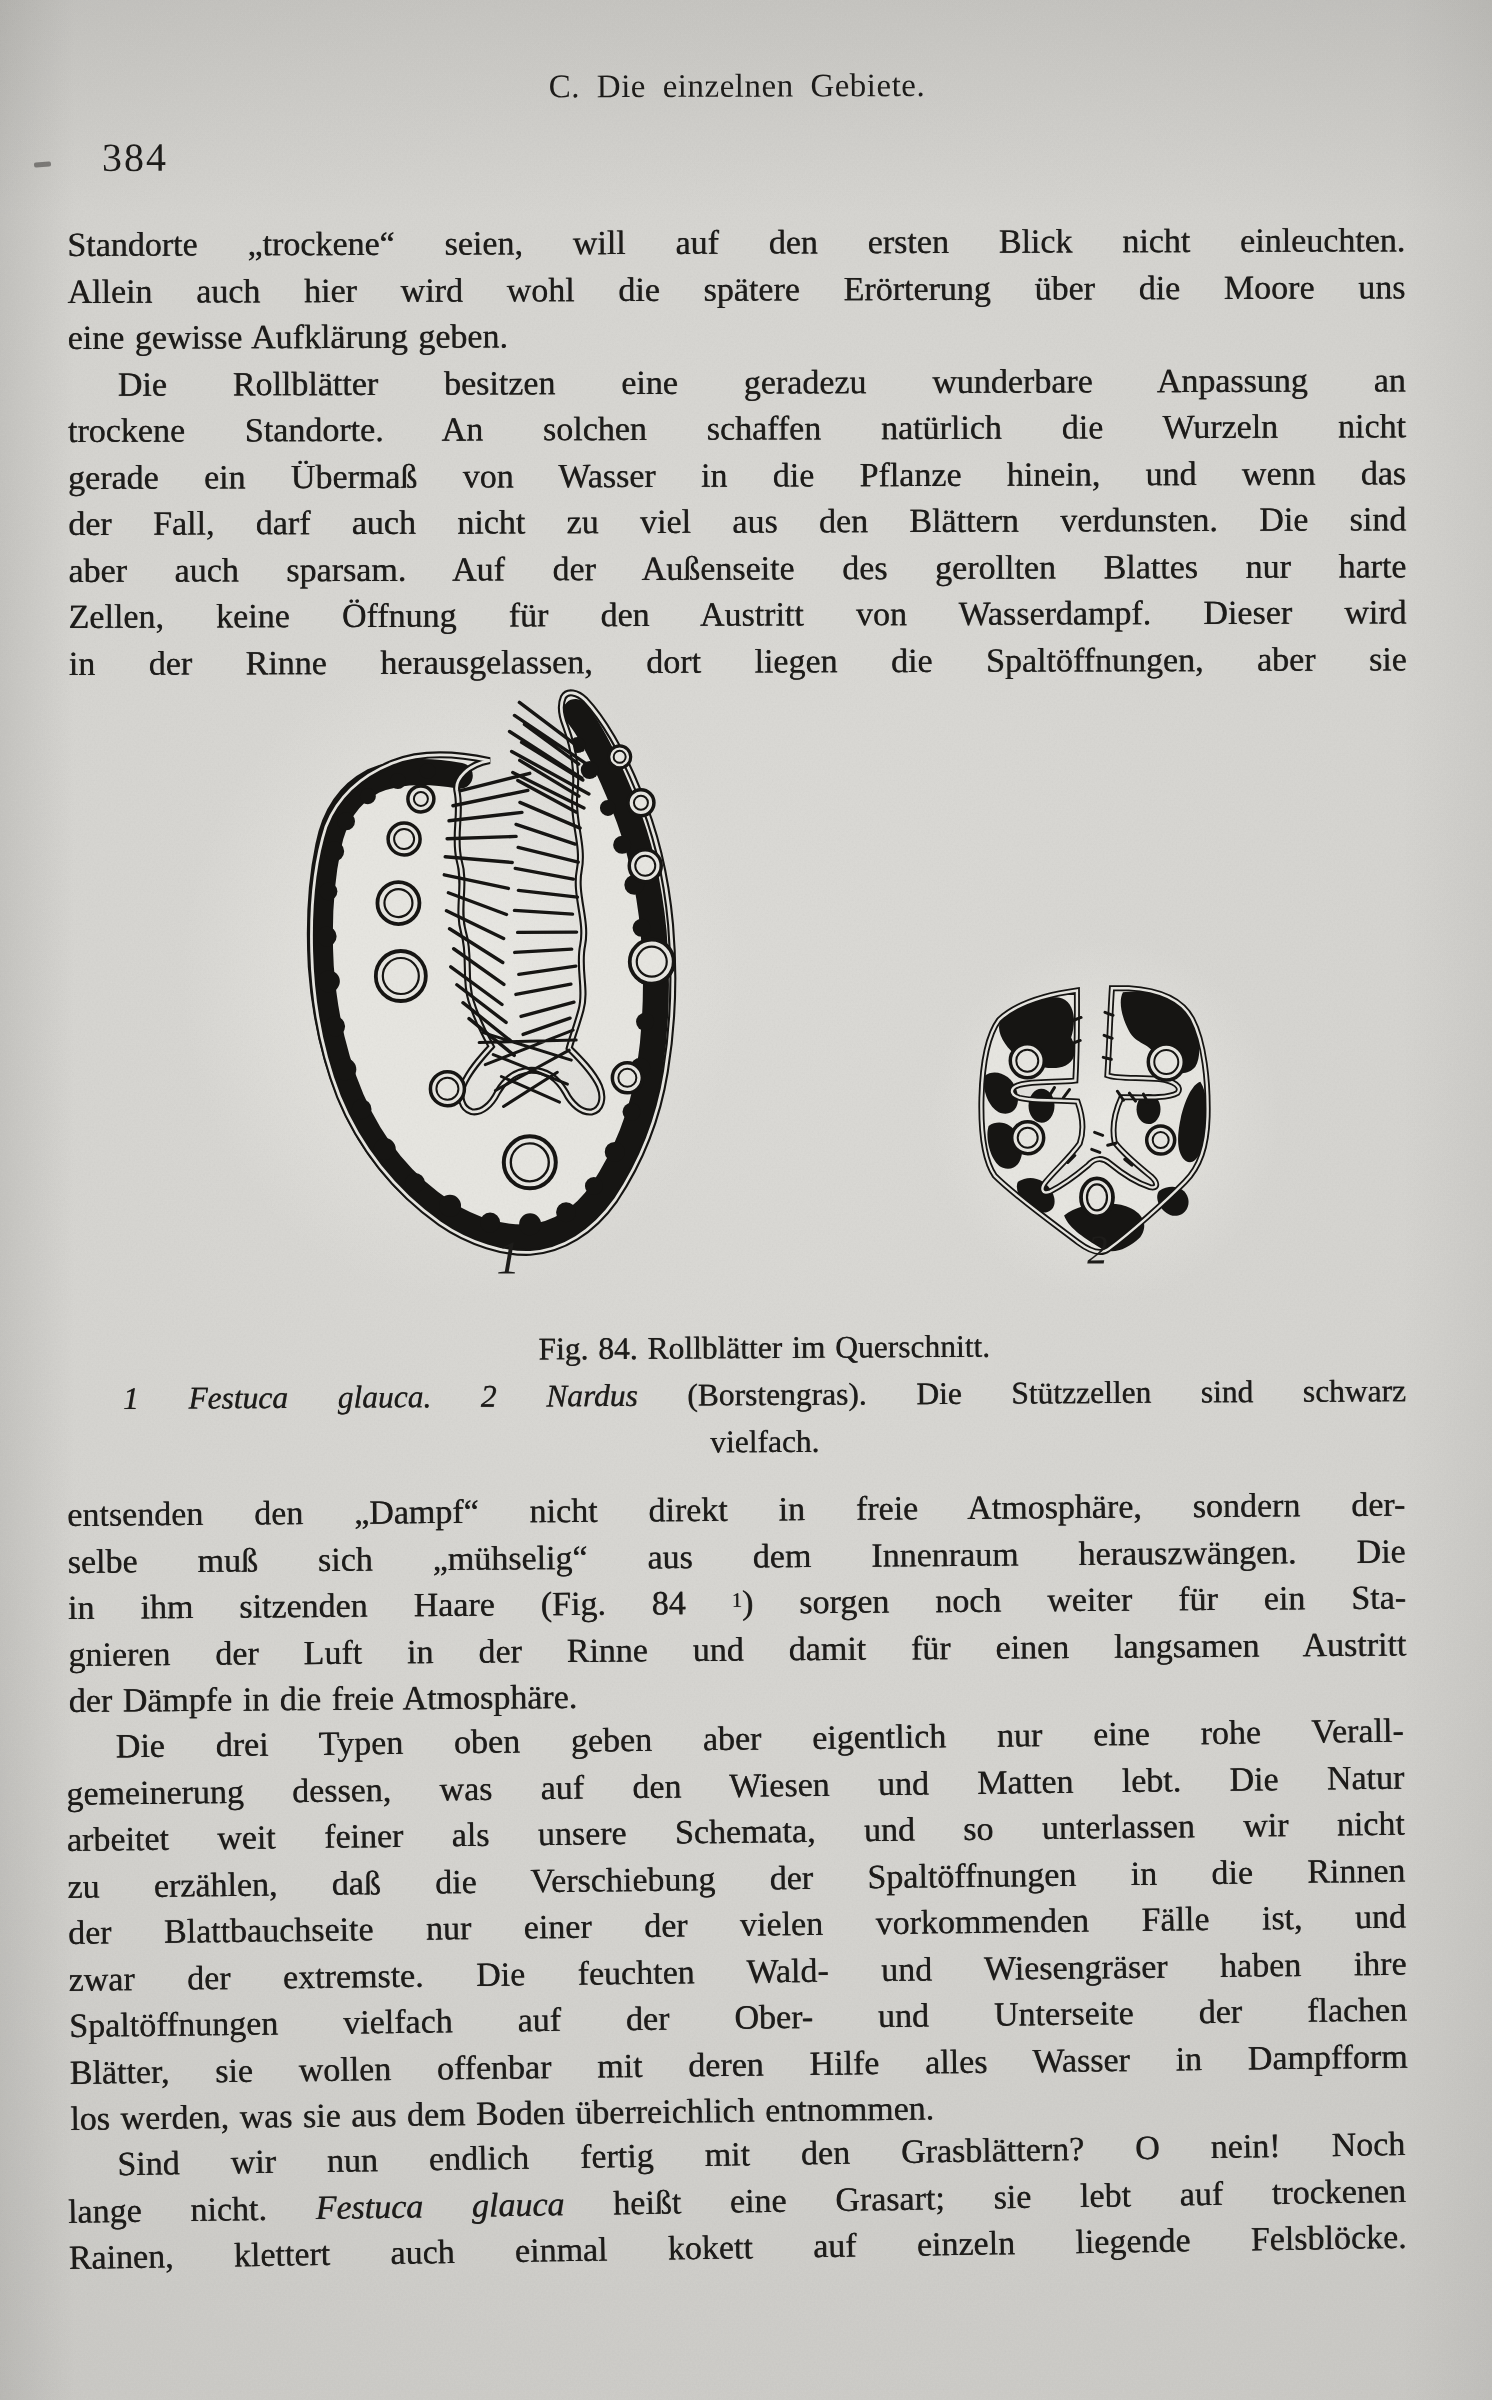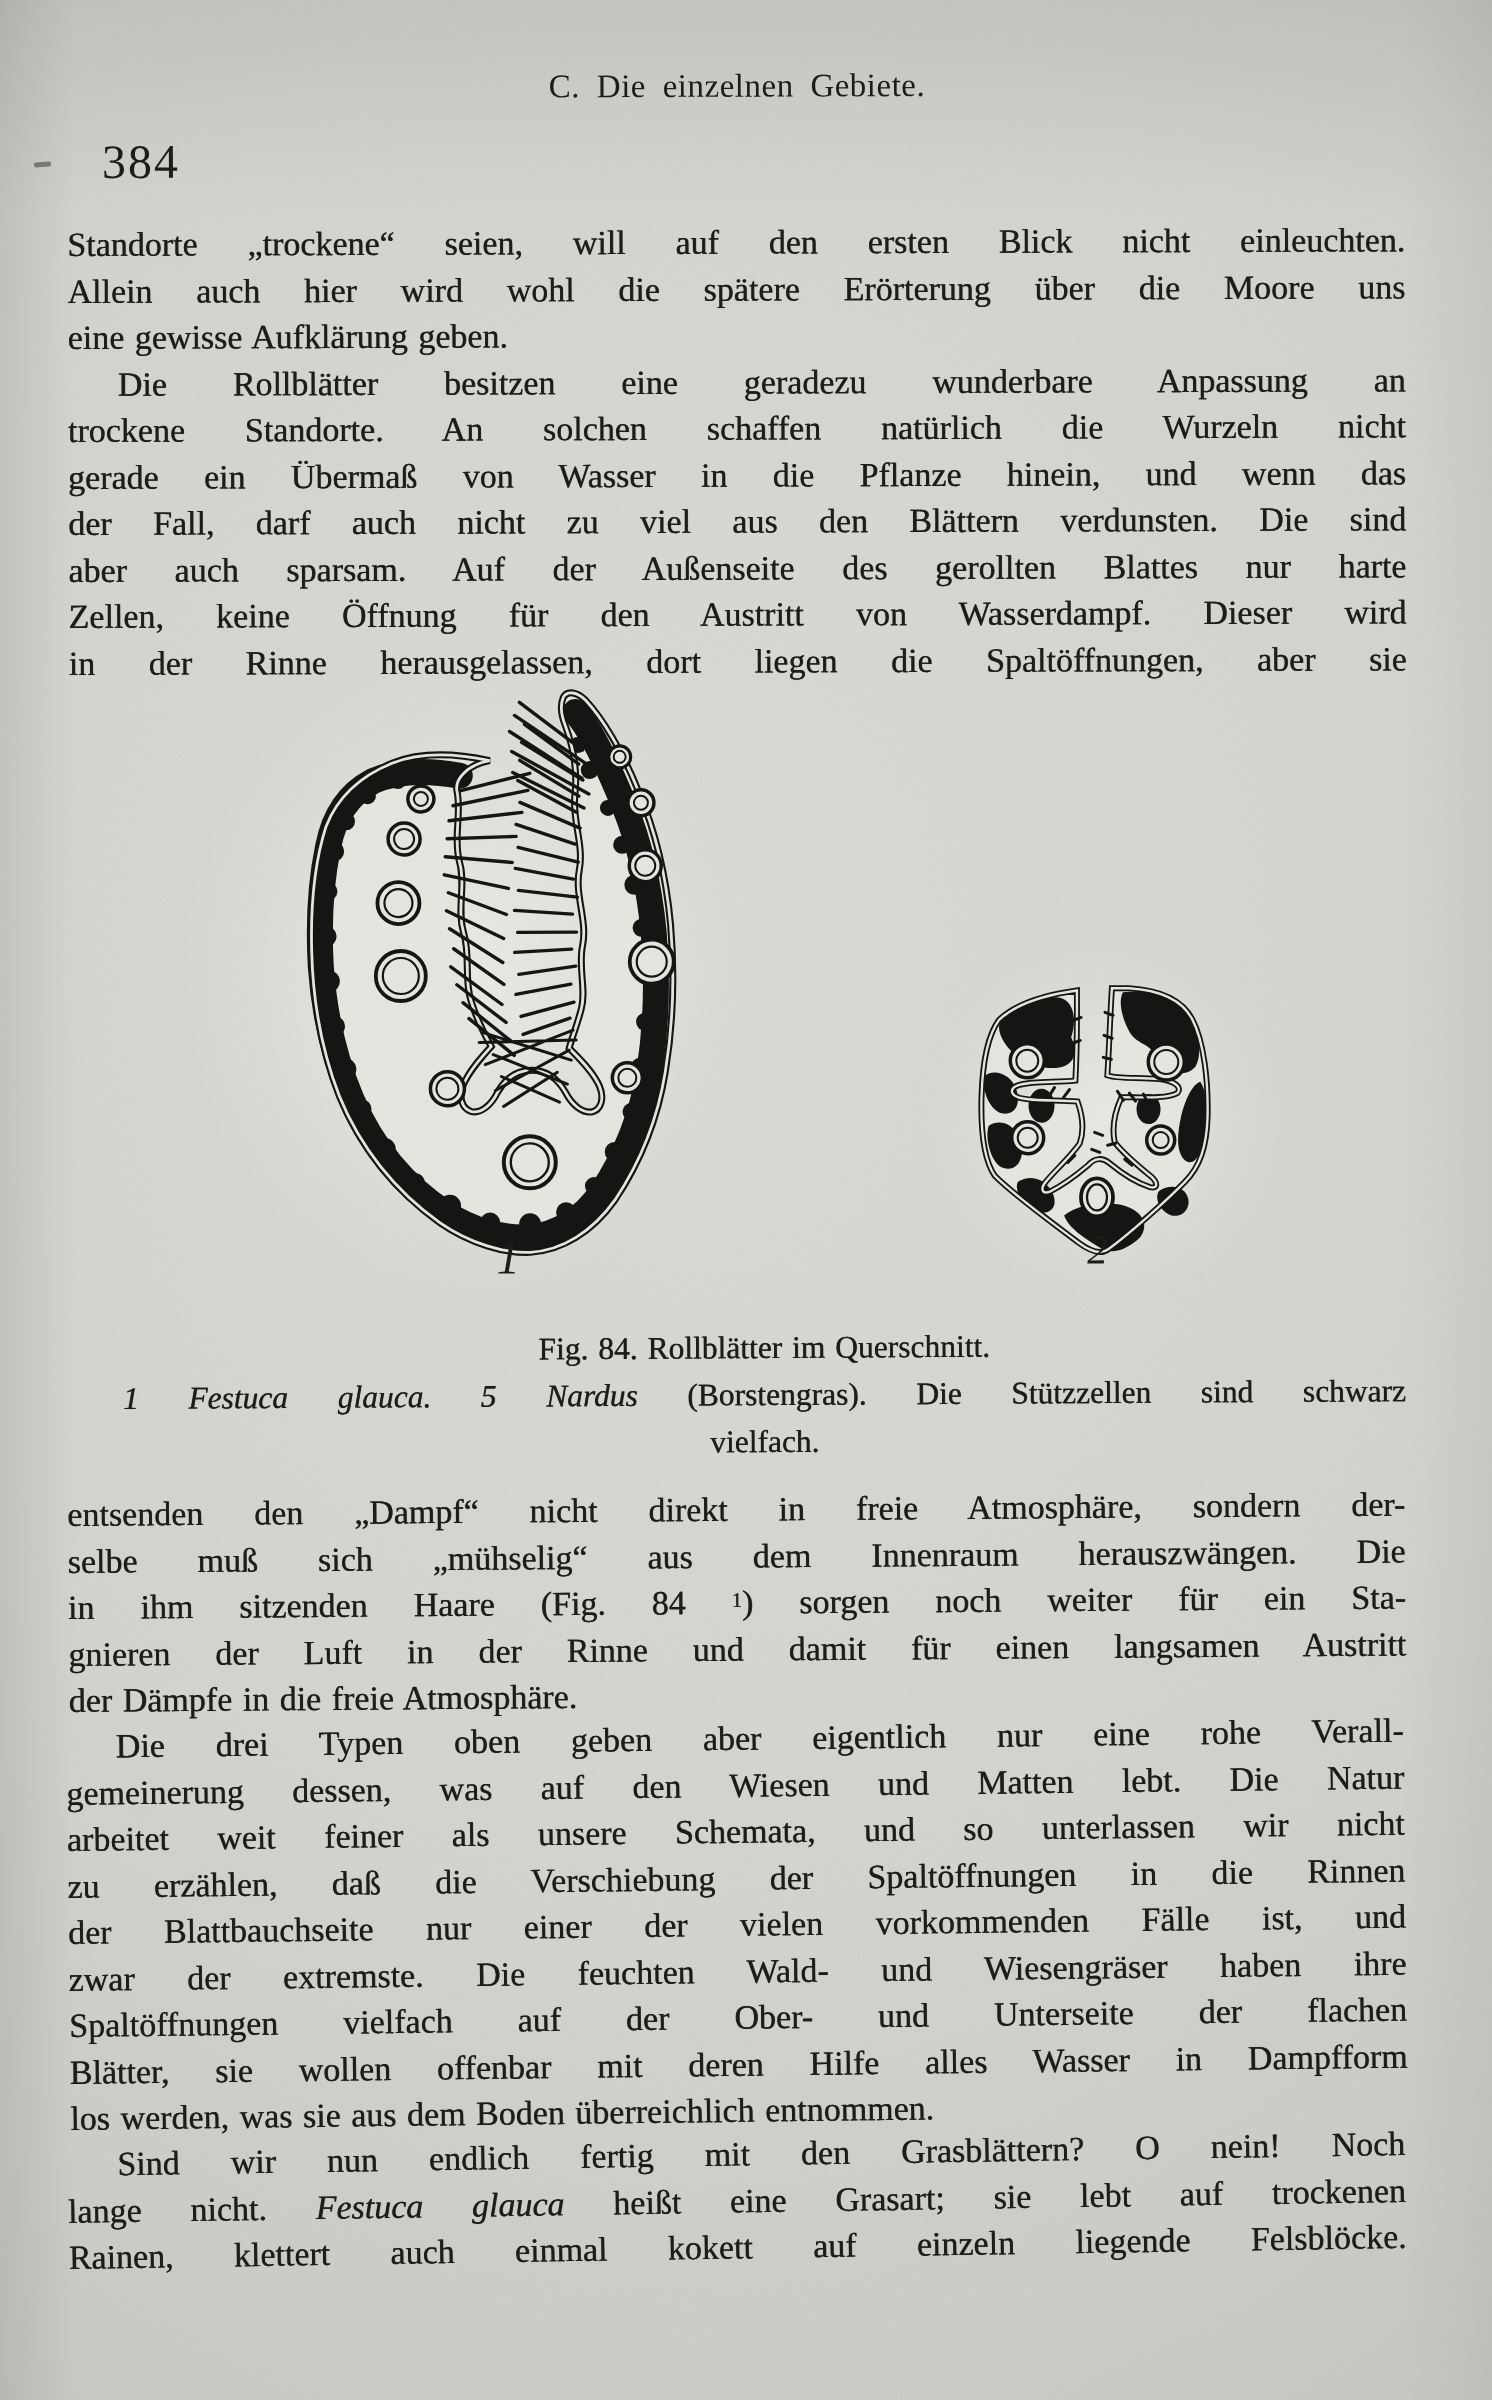--- a/index.html
+++ b/index.html
@@ -9,21 +9,21 @@
       linear-gradient(180deg, rgba(70,68,64,0.10) 0%, rgba(70,68,64,0) 9%),
       linear-gradient(90deg, rgba(50,49,46,0.10) 0%, rgba(50,49,46,0) 5%),
       linear-gradient(270deg, rgba(60,59,56,0.06) 0%, rgba(60,59,56,0) 6%),
       radial-gradient(ellipse 115% 85% at 46% 40%, #dcdbd7 0%, #d5d4d0 48%, #c9c8c4 84%, #bcbbb7 100%);
     font-family:"Liberation Serif","DejaVu Serif",serif;
     color:#1d1c1a;
   }
   .plate{position:absolute;pointer-events:none;}
   .plate1{left:180px;top:650px;width:560px;height:650px;background:radial-gradient(closest-side,rgba(238,237,232,0.85),rgba(238,237,232,0));}
   .plate2{left:930px;top:940px;width:350px;height:360px;background:radial-gradient(closest-side,rgba(238,237,232,0.8),rgba(238,237,232,0));}
-  .pagenum{position:absolute;left:102px;top:134px;font-size:48px;letter-spacing:2px;}
+  .pagenum{position:absolute;left:102px;top:134px;font-size:40px;letter-spacing:2px;}
   .runhead{position:absolute;left:68px;top:70px;width:1338px;text-align:center;font-size:33px;word-spacing:8px;letter-spacing:0.5px;}
   .margin-mark{position:absolute;left:34px;top:162px;width:17px;height:5px;background:rgba(45,44,42,0.5);border-radius:2px;transform:rotate(-4deg);}
   .tblock{position:absolute;left:68px;width:1338px;text-shadow:0.4px 0 0 rgba(29,28,26,0.75), 0 0 0.7px rgba(29,28,26,0.4);}
   .line{display:block;height:46.5px;line-height:46.5px;font-size:34px;word-spacing:2px;}
   .caption .line{font-size:31.5px;height:47px;line-height:47px;}
   .just{text-align:justify;text-align-last:justify;text-justify:inter-word;}
   .ctr{text-align:center;text-align-last:center;}
   .ind{text-indent:50px;}
   .i{font-style:italic;}
   .sm{font-size:0.6em;position:relative;top:-7px;letter-spacing:0;}
@@ -239,21 +239,21 @@
         M1118 1094L1124 1103M1130 1096L1136 1104M1144 1097L1148 1105M1070 1092L1064 1100M1055 1090L1050 1098
         M1095 1135L1103 1138M1092 1152L1100 1155M1108 1148L1116 1146M1075 1158L1068 1165M1125 1162L1132 1168"></path>
     </svg>
 
     <div class="figlabel" id="lab1">1</div>
     <div class="figlabel" id="lab2">2</div>
   </div>
 
   <div class="tblock caption r2" style="top:1328px;left:123px;width:1283px">
       <div class="line ctr"><span>Fig. 84.  Rollblätter im Querschnitt.</span></div>
-      <div class="line just"><span class="i">1 Festuca glauca.</span><span>  </span><span class="i">5 Nardus</span><span> (Borstengras).  Die Stützzellen sind schwarz</span></div>
+      <div class="line just"><span class="i">1 Festuca glauca.</span><span>  </span><span class="i">2 Nardus</span><span> (Borstengras).  Die Stützzellen sind schwarz</span></div>
       <div class="line ctr"><span>vielfach.</span></div>
     </div>
 
   <div class="tblock r3" style="top:1492px">
       <div class="line just"><span>entsenden den „Dampf“ nicht direkt in freie Atmosphäre, sondern der-</span></div>
       <div class="line just"><span>selbe muß sich „mühselig“ aus dem Innenraum herauszwängen.  Die</span></div>
       <div class="line just"><span>in ihm sitzenden Haare (Fig. 84 </span><span class="sm">1</span><span>) sorgen noch weiter für ein Sta-</span></div>
       <div class="line just"><span>gnieren der Luft in der Rinne und damit für einen langsamen Austritt</span></div>
       <div class="line"><span>der Dämpfe in die freie Atmosphäre.</span></div>
     </div>

